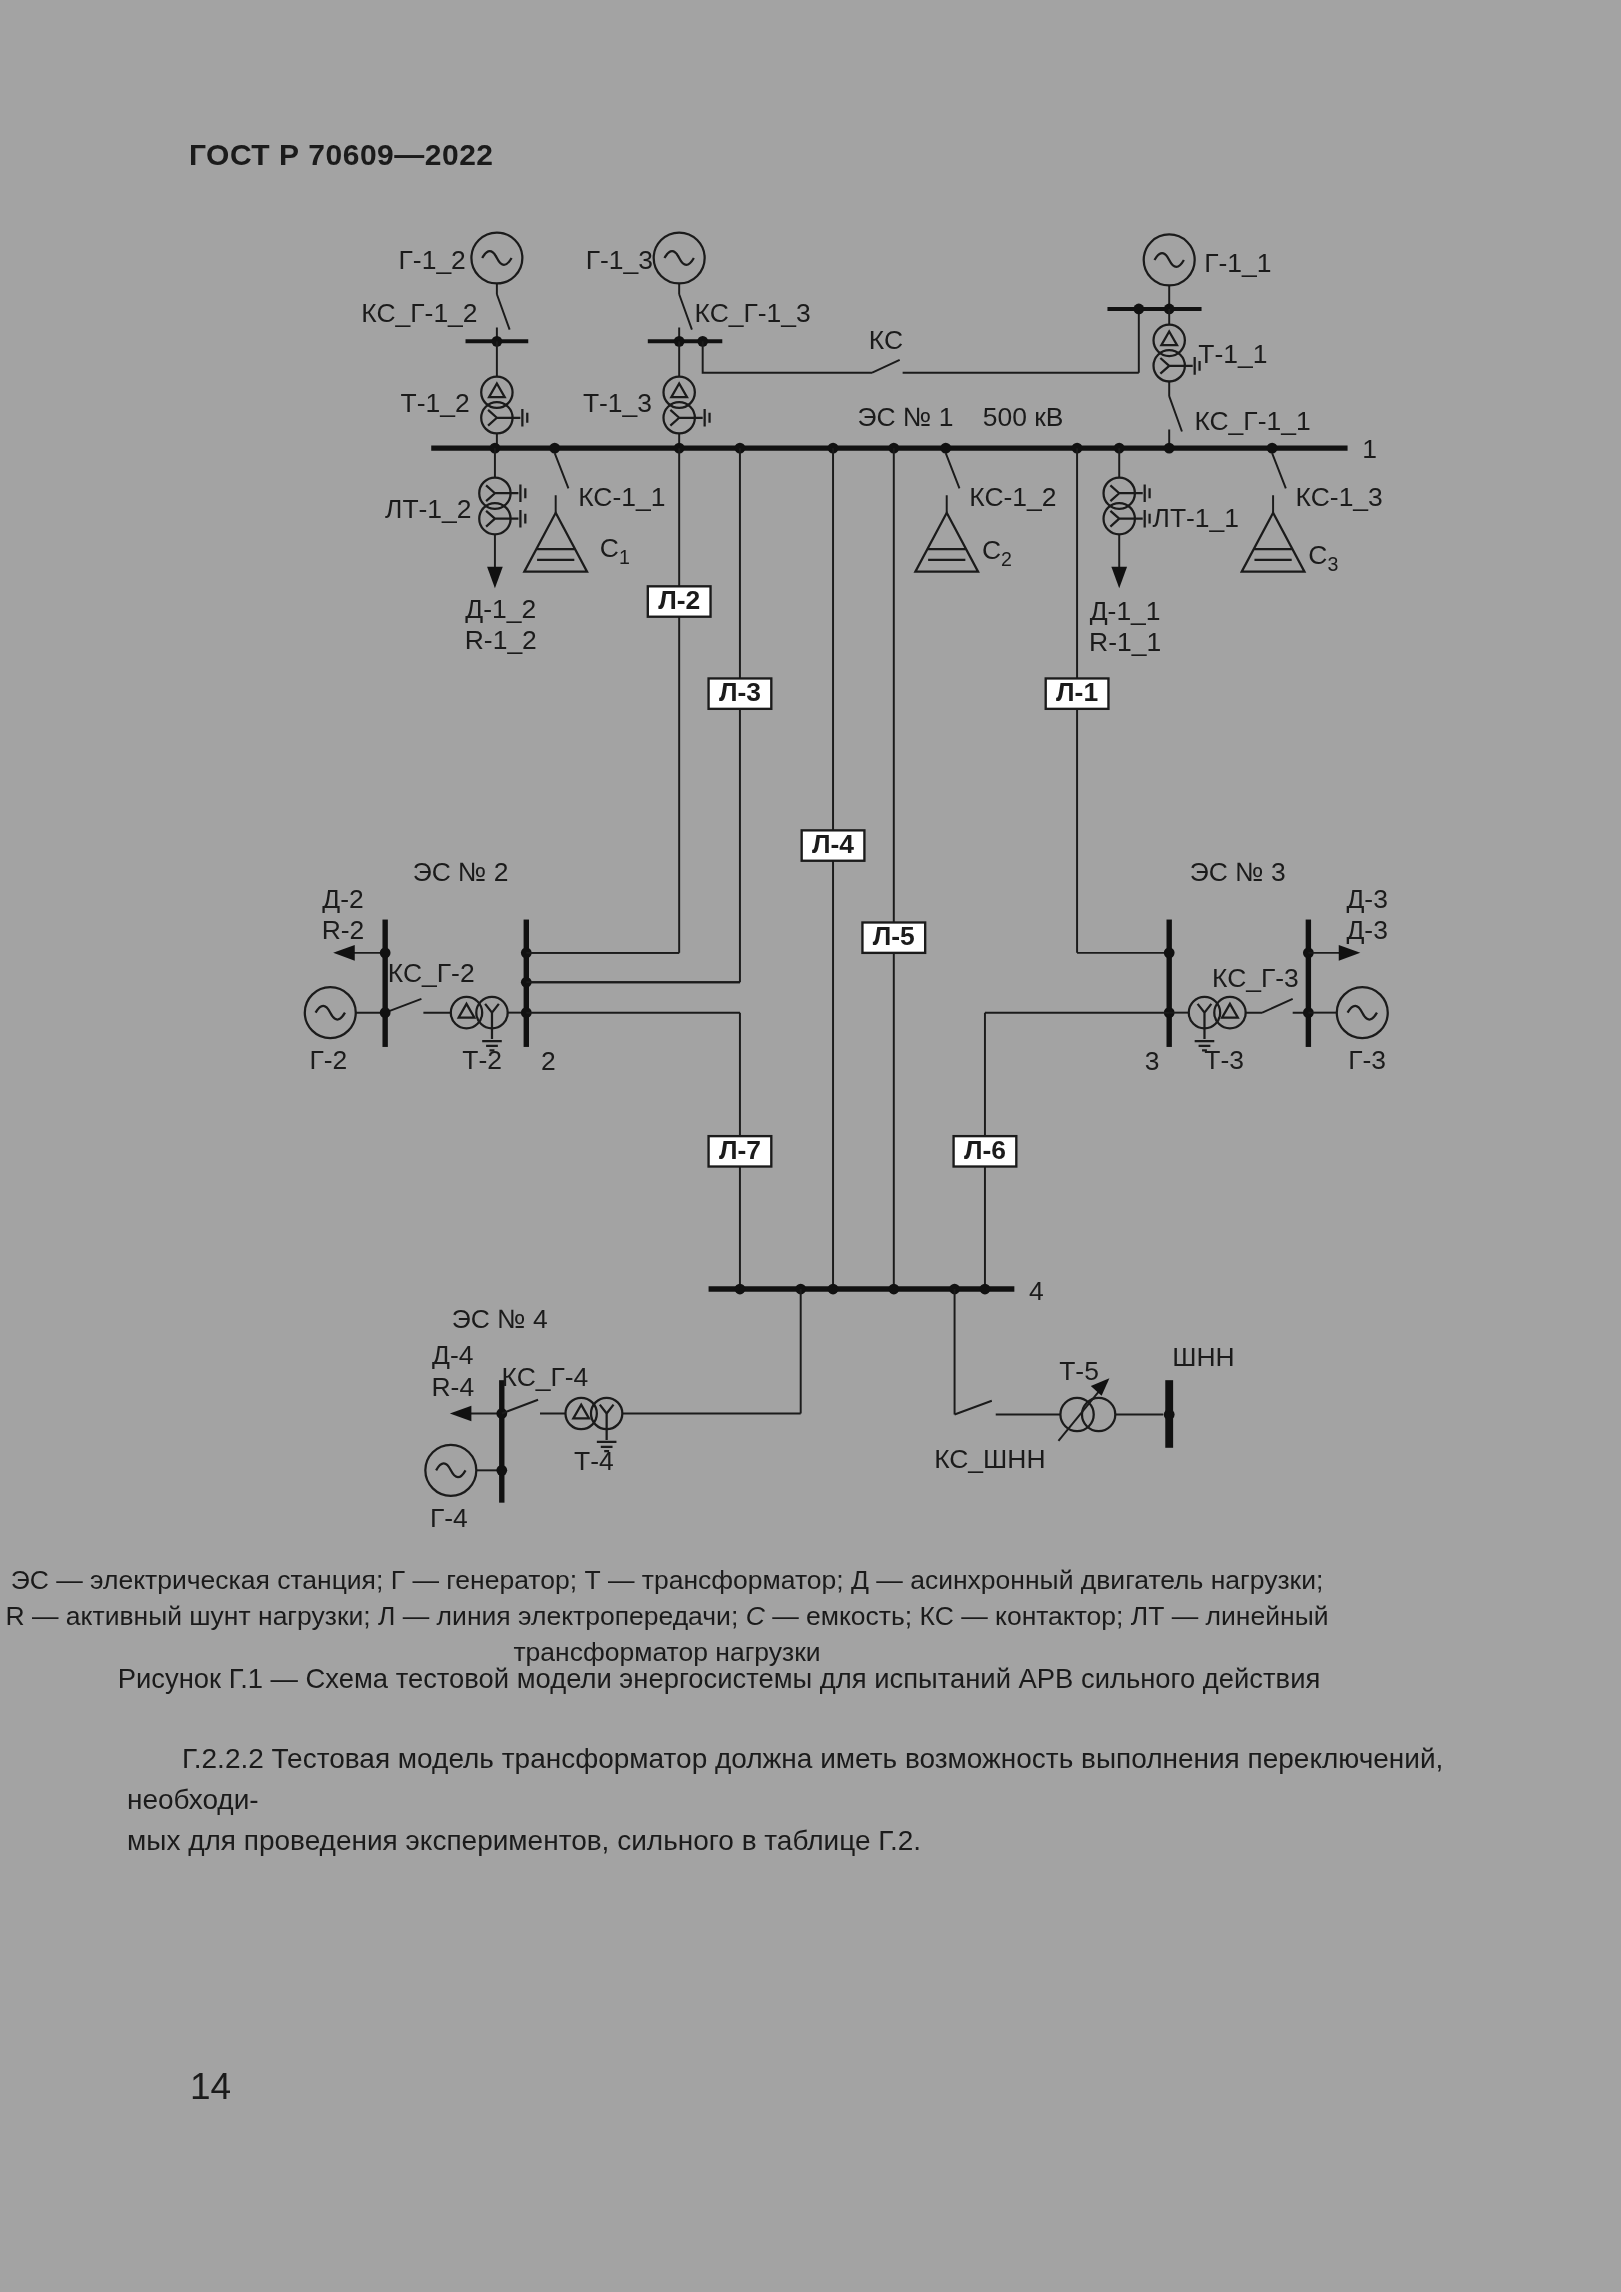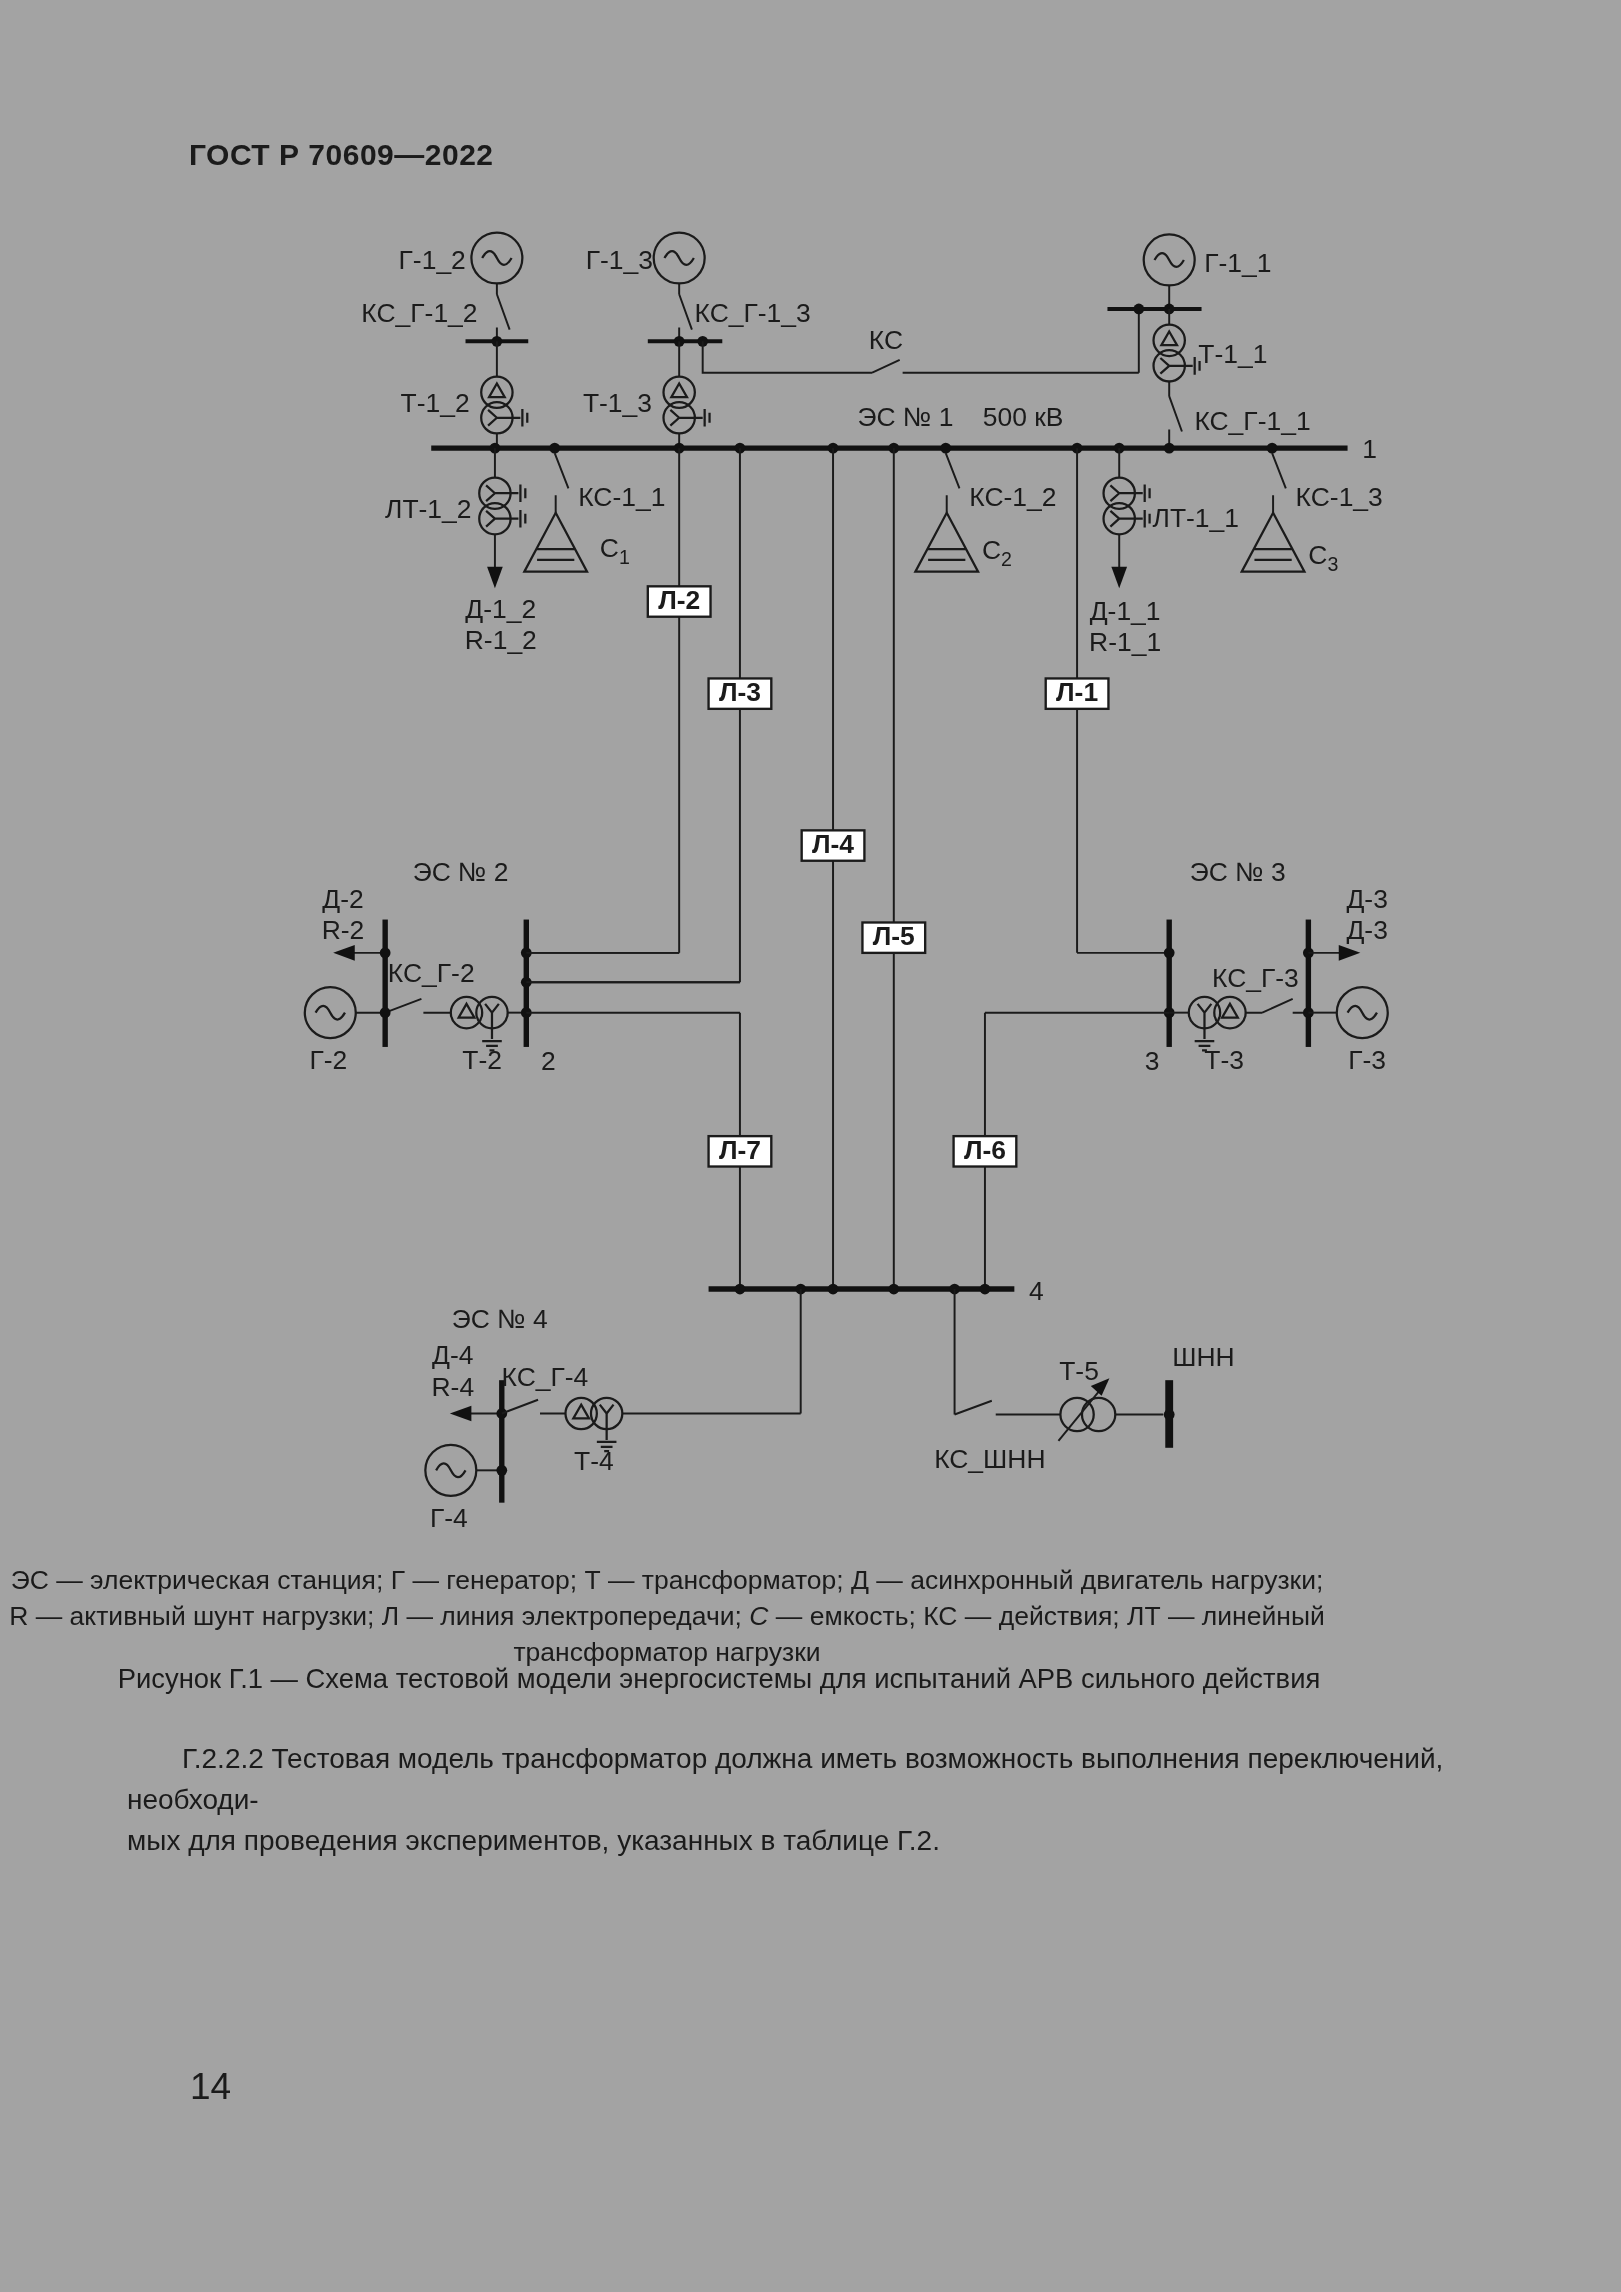--- a/index.html
+++ b/index.html
@@ -317,27 +317,27 @@
       <circle class="dot" cx="1193" cy="1443" r="5.5"></circle>
       <path d="M1193,1408 V1477" stroke="#111" stroke-width="8" fill="none"></path>
     </g>
     <text class="mid" x="1101" y="1408">Т-5</text>
     <text class="mid" x="1228" y="1394">ШНН</text>
     <text class="mid" x="1010" y="1498">КС_ШНН</text>
   </svg>
 
   <div class="legend">
     <div>ЭС — электрическая станция; Г — генератор; Т — трансформатор; Д — асинхронный двигатель нагрузки;</div>
-    <div><span>R — активный шунт нагрузки; Л — линия электропередачи; </span><i>С</i><span> — емкость; КС — действия; ЛТ — линейный</span></div>
+    <div><span>R — активный шунт нагрузки; Л — линия электропередачи; </span><i>С</i><span> — емкость; КС — контактор; ЛТ — линейный</span></div>
     <div>трансформатор нагрузки</div>
   </div>
 
   <div class="caption">Рисунок Г.1 — Схема тестовой модели энергосистемы для испытаний АРВ сильного действия</div>
 
   <div class="para">
     <span class="l1">Г.2.2.2  Тестовая модель трансформатор должна иметь возможность выполнения переключений, необходи-</span>
-    <span class="l2">мых для проведения экспериментов, указанных в таблице Г.2.</span>
+    <span class="l2">мых для проведения экспериментов, сильного в таблице Г.2.</span>
   </div>
 
   <div class="pagenum">14</div>
 
 </div>
 
 
 </body></html>

